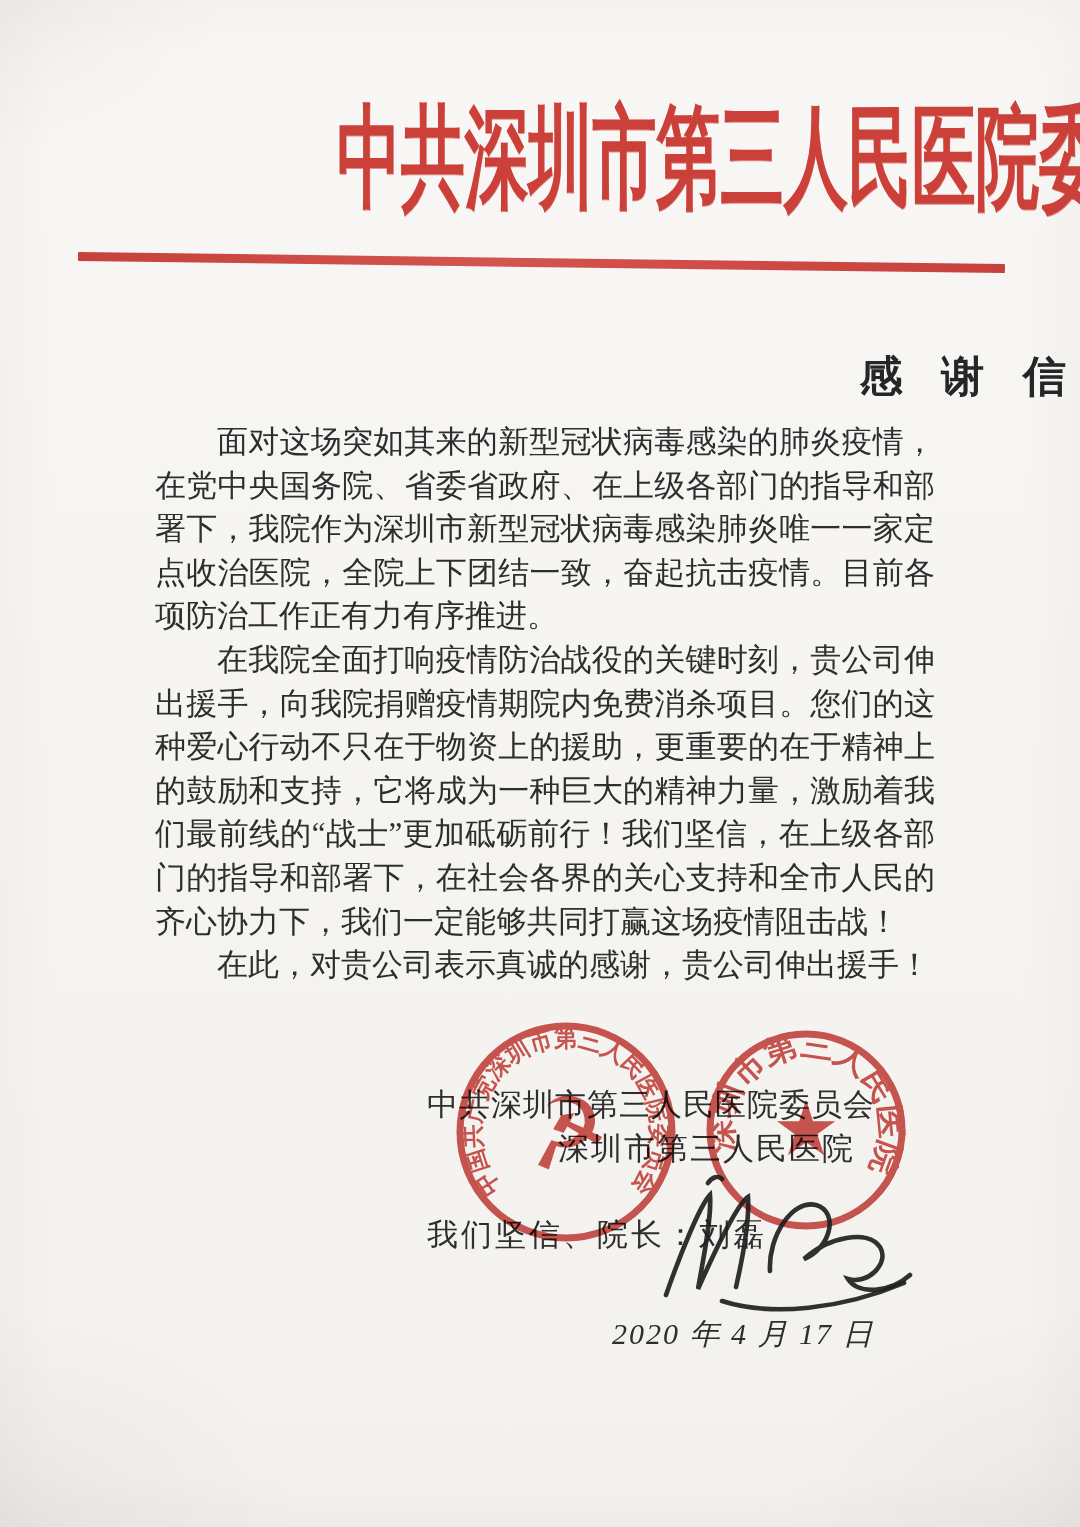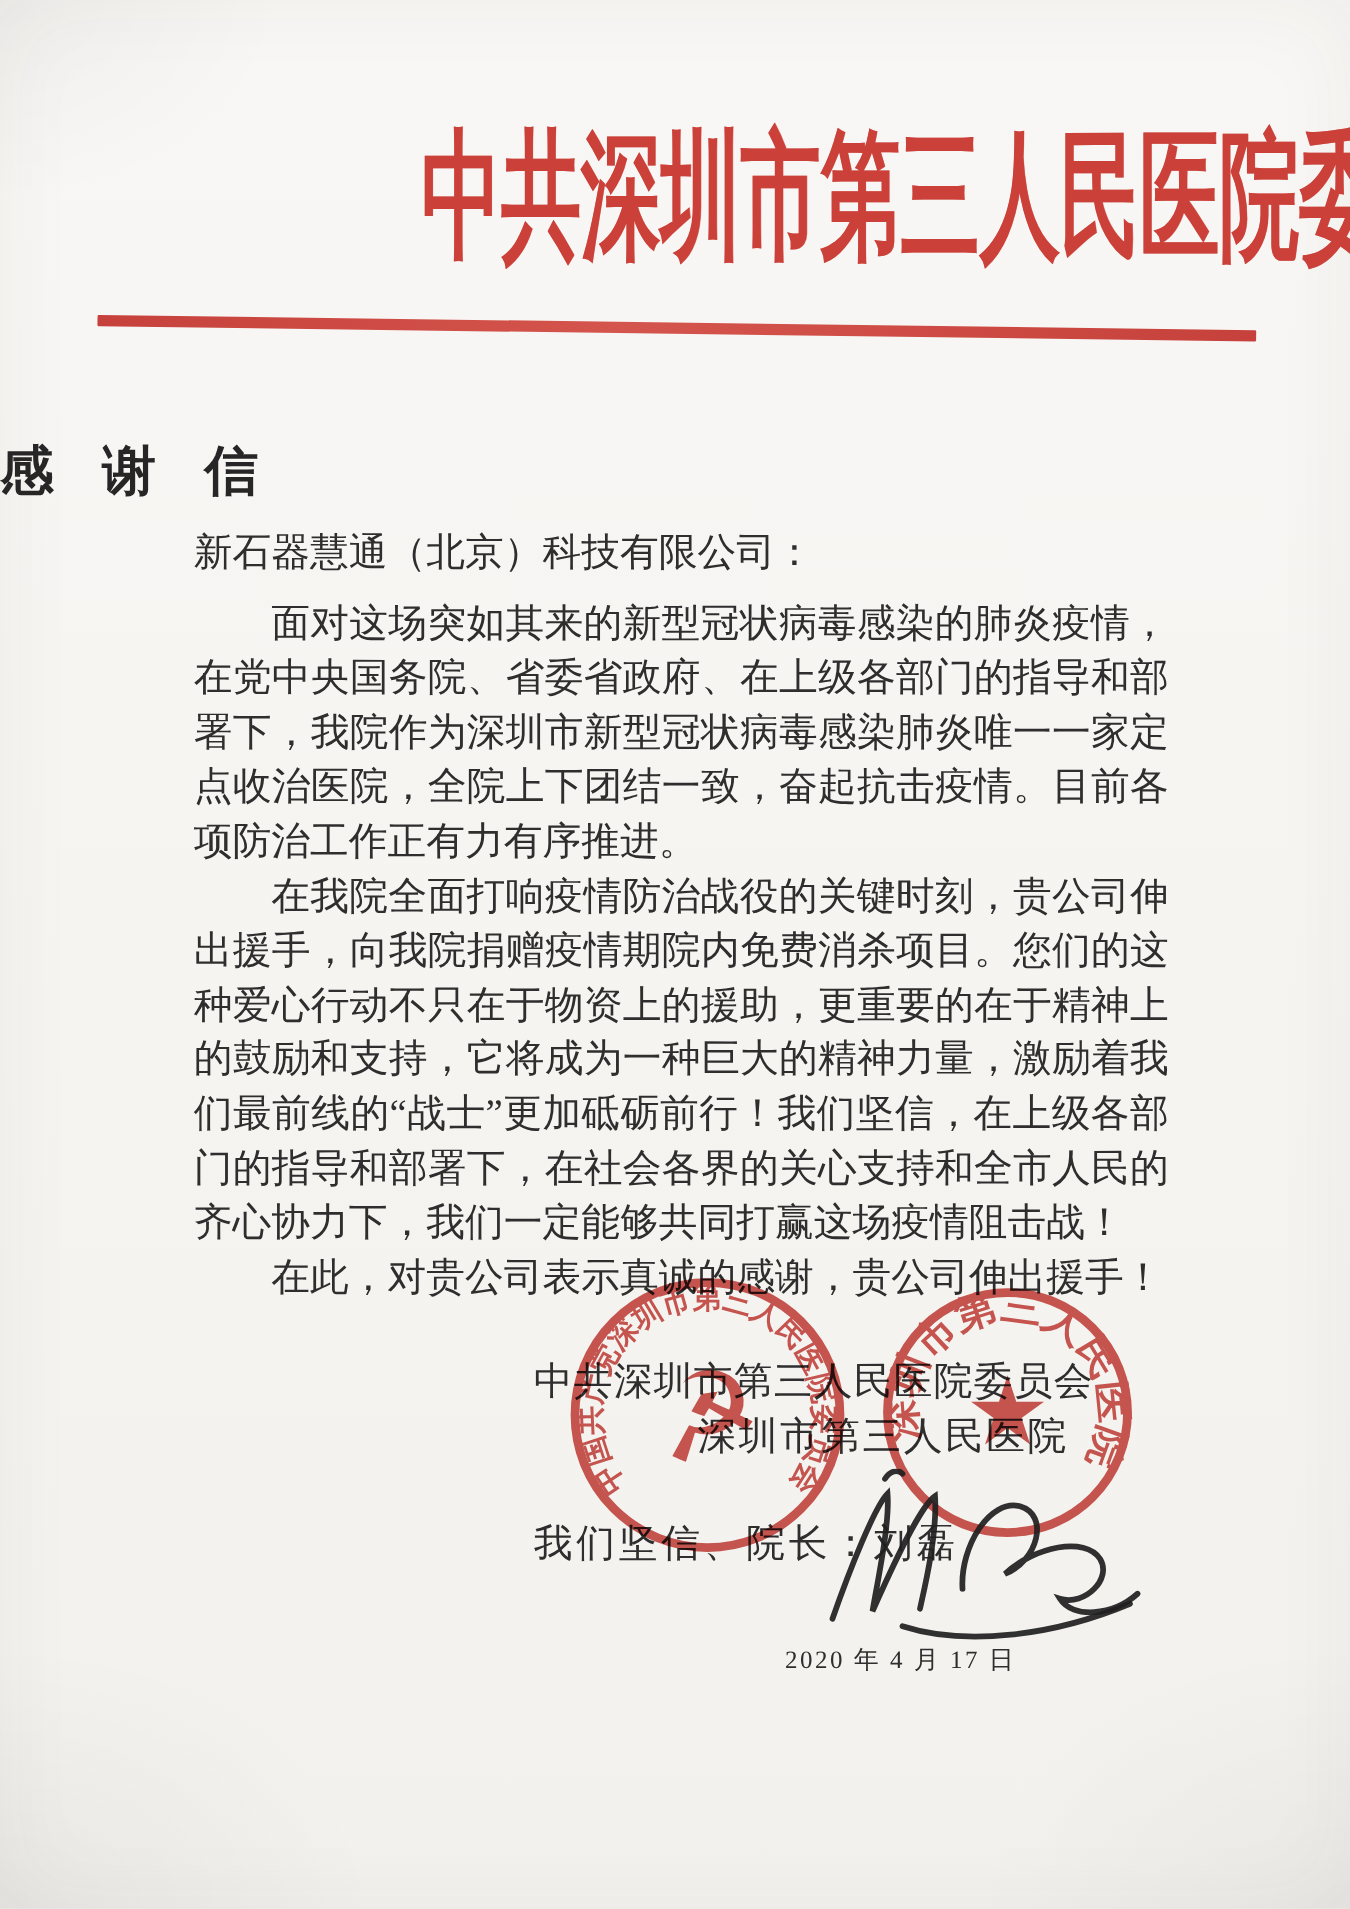--- a/index.html
+++ b/index.html
@@ -40,42 +40,42 @@
     background: linear-gradient(90deg, #c6413b 0%, #d4554d 45%, #c6413b 100%);
     transform: rotate(0.75deg);
     transform-origin: left center;
     border-radius: 1px;
   }
 
   
   .letter-title {
     position: absolute; top: 348px; left: 0; width: 100%;
     margin: 0;
-    text-align: left;
+    text-align: right;
     font-size: 43px; font-weight: 700;
     letter-spacing: 14px;
     color: #262626;
   }
 
   
   .letter-body {
     position: absolute; top: 420px; left: 155px; width: 780px;
     font-size: 31px; line-height: 43.6px;
     color: #2e2e2e;
     text-align: justify;
   }
   .recipient { margin: 0 0 13px 0; }
   .para { margin: 0; text-indent: 2em; }
 
   
   .sig-line { position: absolute; font-size: 31px; color: #2e2e2e; white-space: nowrap; }
   .sig-org1 { top: 1084px; left: 427px; letter-spacing: 1px; }
   .sig-org2 { top: 1128px; left: 558px; letter-spacing: 2px; }
   .signer   { top: 1214px; left: 427px; letter-spacing: 3px; }
-  .date     { top: 1314px; left: 628px; font-size: 20px; letter-spacing: 2px; }
+  .date     { top: 1314px; left: 612px; font-size: 30px; letter-spacing: 2px; font-style: italic; }
 
   
   .seal { position: absolute; mix-blend-mode: multiply; opacity: 0.88; }
   .seal-left  { top: 1014px; left: 448px; }
   .seal-right { top: 1024px; left: 700px; }
   .seal-ring { fill: none; stroke: #c6413b; stroke-width: 7; }
   .seal-text { fill: #c6413b; font-weight: 700; font-family: "Liberation Serif", serif; }
   .seal-emblem { fill: #c6413b; font-family: "DejaVu Sans", sans-serif; }
 
   
@@ -89,21 +89,20 @@
 
   <div class="letterhead-org-wrap">
     <span class="letterhead-org">中共深圳市第三人民医院委员会</span>
   </div>
 
   <div class="red-rule"></div>
 
   <h1 class="letter-title">感 谢 信</h1>
 
   <div class="letter-body">
-    <p class="recipient">新石器慧通（北京）科技有限公司：</p>
     <p class="para">面对这场突如其来的新型冠状病毒感染的肺炎疫情，在党中央国务院、省委省政府、在上级各部门的指导和部署下，我院作为深圳市新型冠状病毒感染肺炎唯一一家定点收治医院，全院上下团结一致，奋起抗击疫情。目前各项防治工作正有力有序推进。</p>
     <p class="para">在我院全面打响疫情防治战役的关键时刻，贵公司伸出援手，向我院捐赠疫情期院内免费消杀项目。您们的这种爱心行动不只在于物资上的援助，更重要的在于精神上的鼓励和支持，它将成为一种巨大的精神力量，激励着我们最前线的“战士”更加砥砺前行！我们坚信，在上级各部门的指导和部署下，在社会各界的关心支持和全市人民的齐心协力下，我们一定能够共同打赢这场疫情阻击战！</p>
     <p class="para">在此，对贵公司表示真诚的感谢，贵公司伸出援手！</p>
   </div>
 
   <div class="sig-line sig-org1">中共深圳市第三人民医院委员会</div>
   <div class="sig-line sig-org2">深圳市第三人民医院</div>
   <div class="sig-line signer">我们坚信、院长：刘磊</div>
   <div class="sig-line date">2020 年 4 月 17 日</div>
 

